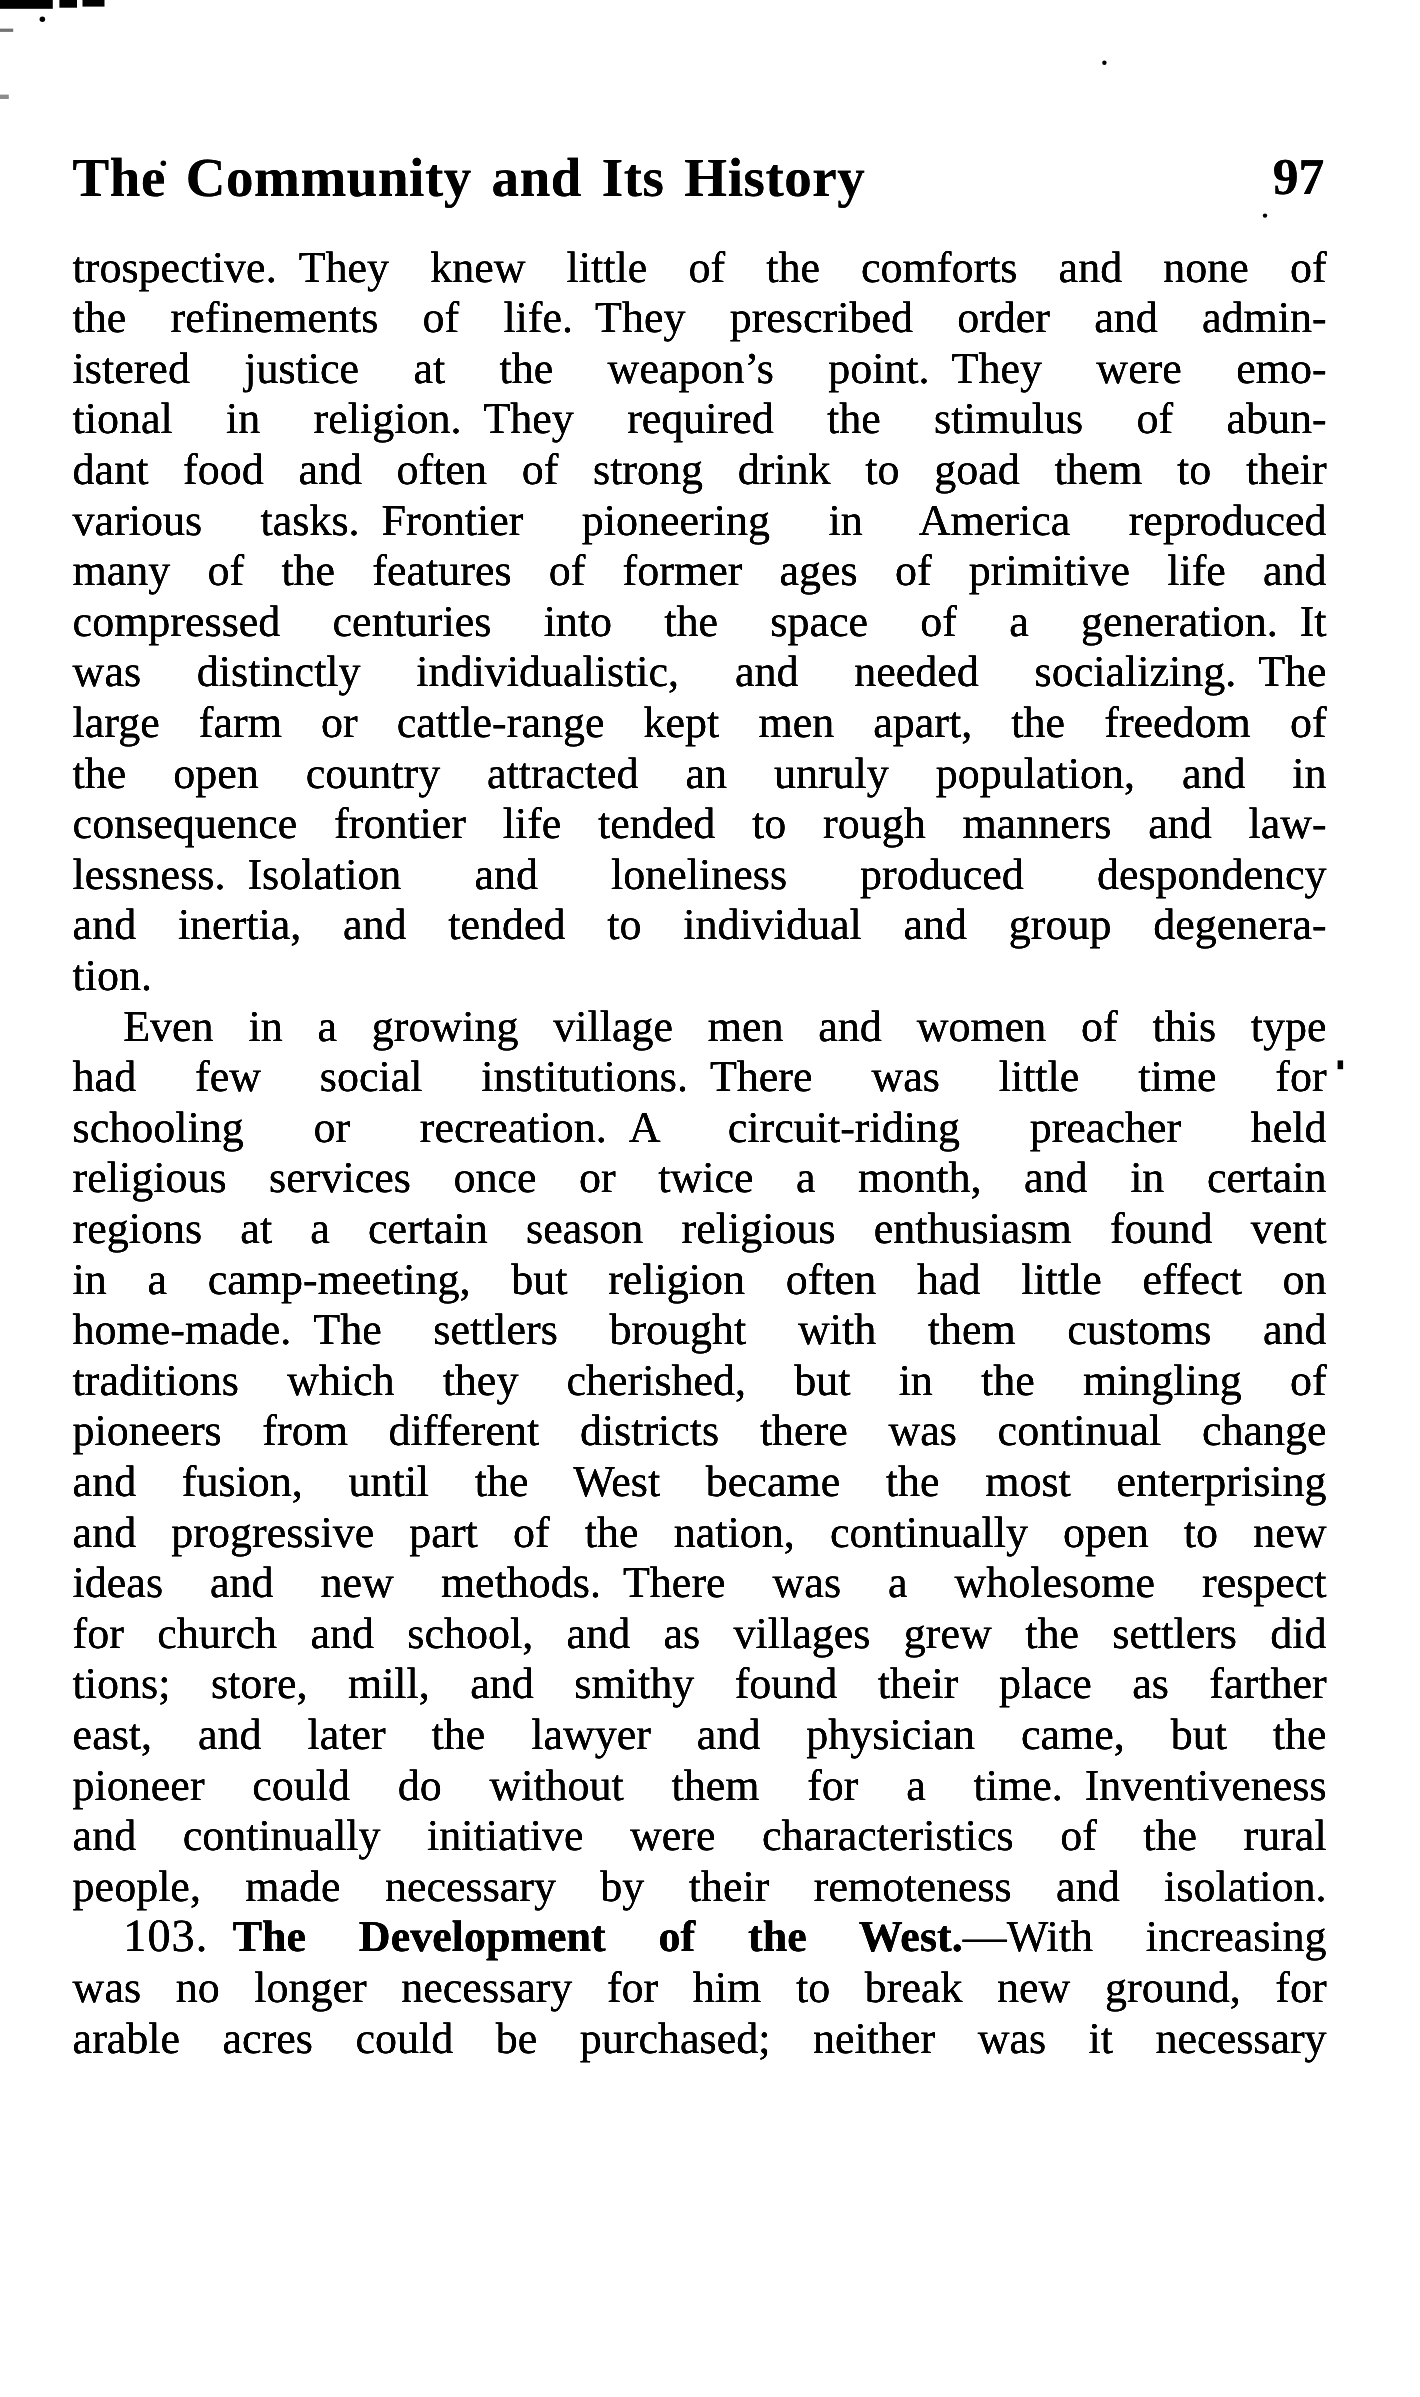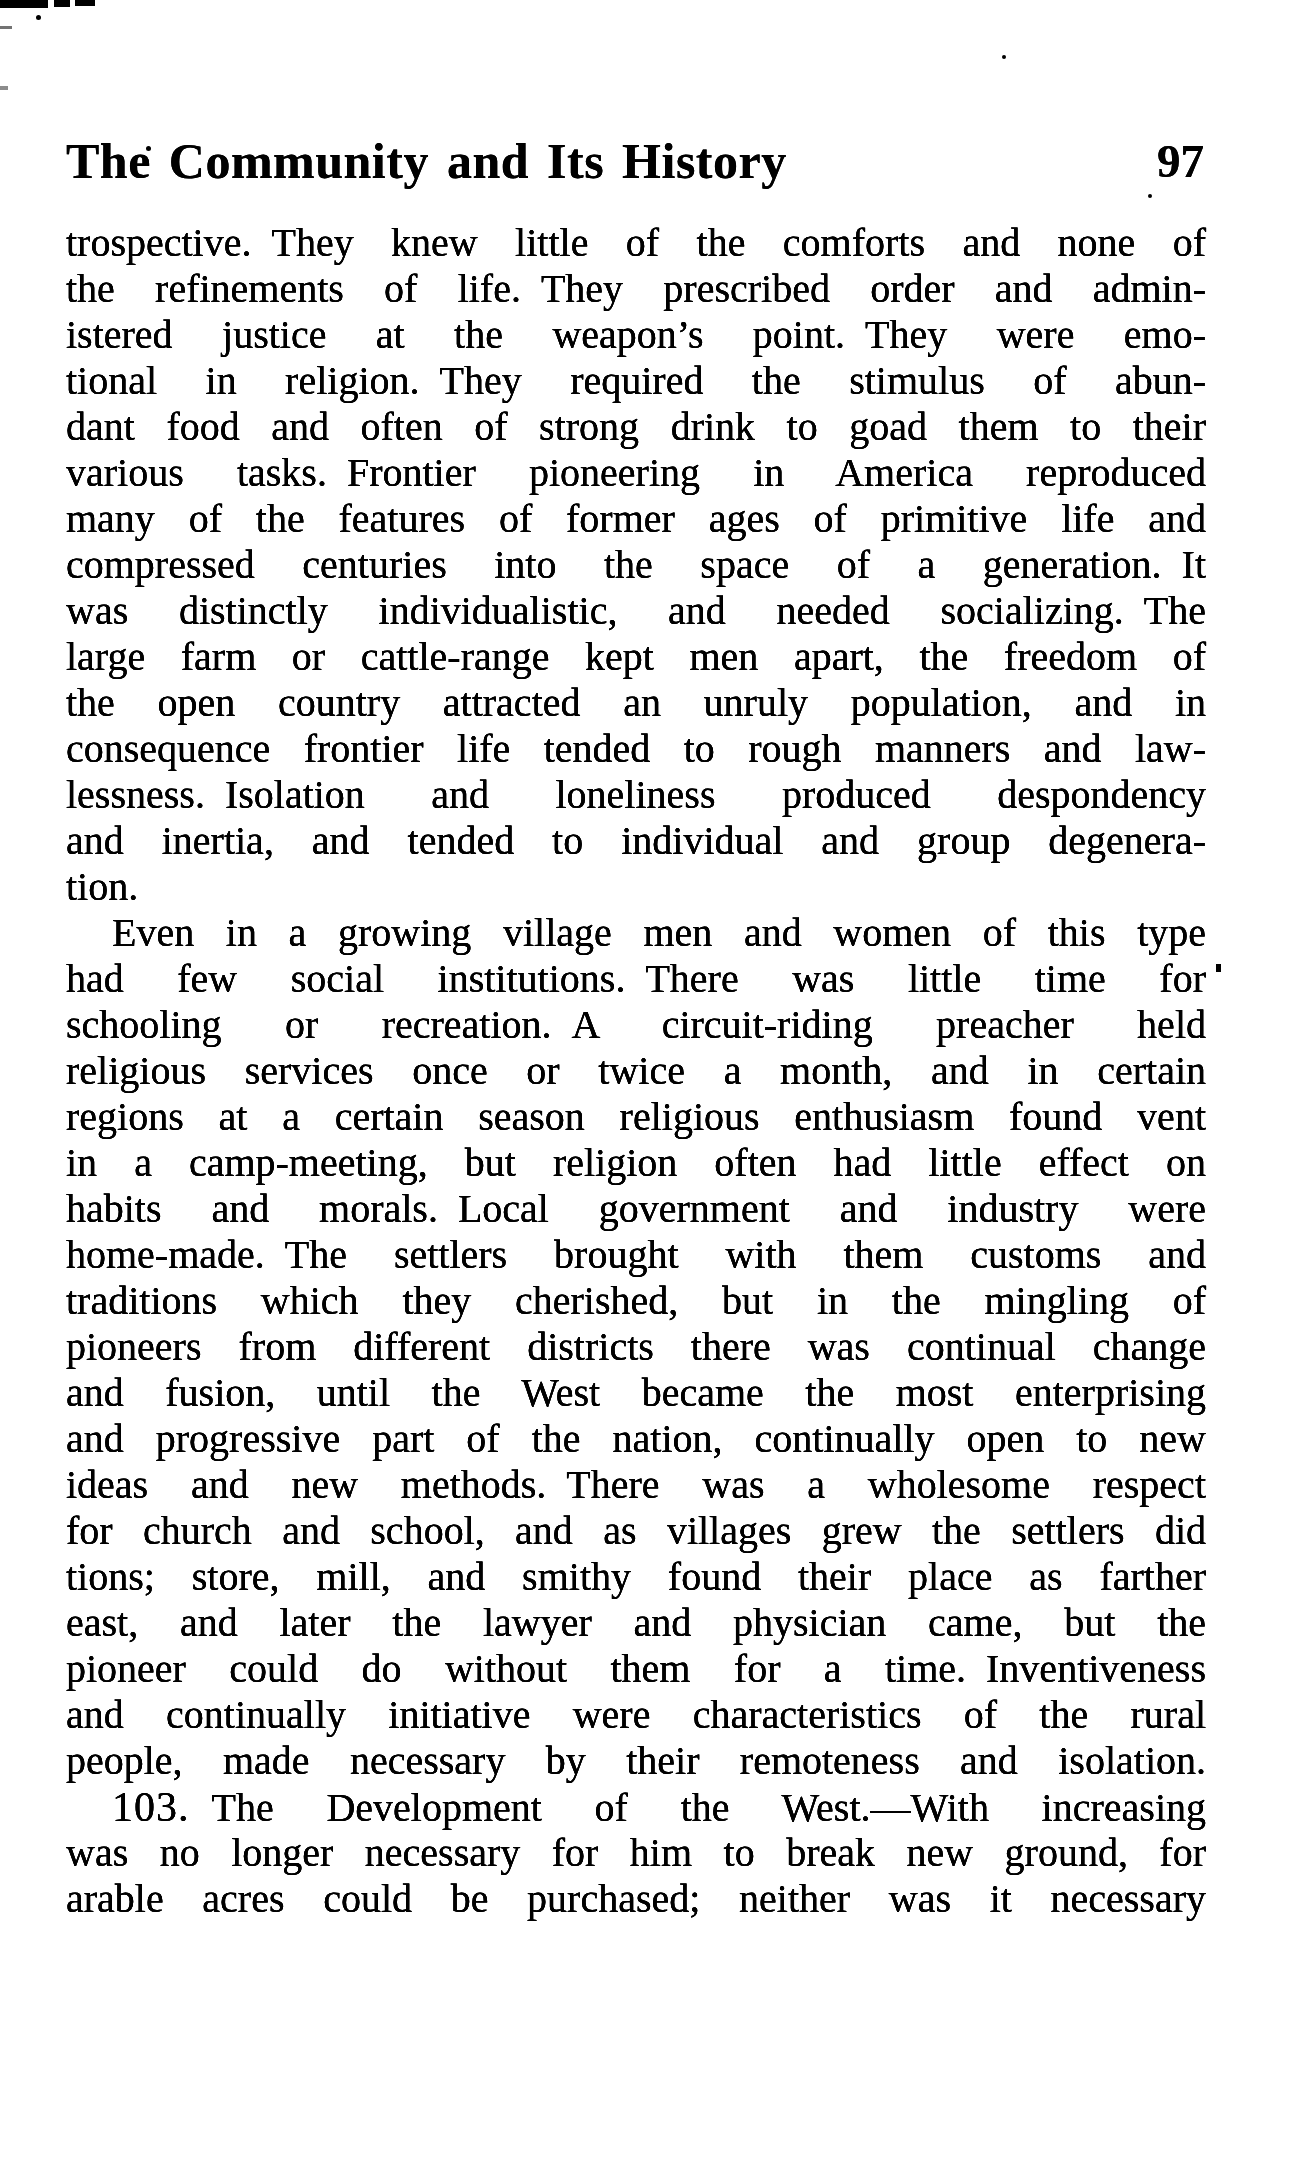--- a/index.html
+++ b/index.html
@@ -33,21 +33,21 @@
     text-shadow: 0 0 0.55px #000, 0 0 0.4px #000;
   }
   .line {
     height: 46px;
     text-align: justify;
     text-align-last: justify;
     white-space: normal;
   }
   .line.flush { text-align-last: left; }
   .line.indent { text-indent: 46px; }
-  .seg-bold { font-weight: normal; }
+  .seg-bold { font-weight: bold; }
   .seg-num { font-size: 42px; letter-spacing: 1px; }
 
   
   .artifact { position: absolute; background: #000; }
   .a-dash1 { left: 0;    top: 0;    width: 48px; height: 8px; }
   .a-dash2 { left: 54px; top: 0;    width: 16px; height: 7px; }
   .a-dash3 { left: 75px; top: 0;    width: 20px; height: 6px; }
   .a-dot1  { left: 36px; top: 15px; width: 5px;  height: 5px; border-radius: 50%; }
   .a-faint1{ left: 0;    top: 26px; width: 12px; height: 3px; opacity: 0.55; }
   .a-faint2{ left: 0;    top: 86px; width: 8px;  height: 4px; opacity: 0.45; }
@@ -92,21 +92,20 @@
       <div class="line"><span class="seg-plain">consequence frontier life tended to rough manners and law-</span></div>
       <div class="line"><span class="seg-plain">lessness. Isolation and loneliness produced despondency</span></div>
       <div class="line"><span class="seg-plain">and inertia, and tended to individual and group degenera-</span></div>
       <div class="line flush"><span class="seg-plain">tion.</span></div>
       <div class="line indent"><span class="seg-plain">Even in a growing village men and women of this type</span></div>
       <div class="line"><span class="seg-plain">had few social institutions. There was little time for</span></div>
       <div class="line"><span class="seg-plain">schooling or recreation. A circuit-riding preacher held</span></div>
       <div class="line"><span class="seg-plain">religious services once or twice a month, and in certain</span></div>
       <div class="line"><span class="seg-plain">regions at a certain season religious enthusiasm found vent</span></div>
       <div class="line"><span class="seg-plain">in a camp-meeting, but religion often had little effect on</span></div>
-      <div class="line"><span class="seg-plain">habits and morals. Local government and industry were</span></div>
       <div class="line"><span class="seg-plain">home-made. The settlers brought with them customs and</span></div>
       <div class="line"><span class="seg-plain">traditions which they cherished, but in the mingling of</span></div>
       <div class="line"><span class="seg-plain">pioneers from different districts there was continual change</span></div>
       <div class="line"><span class="seg-plain">and fusion, until the West became the most enterprising</span></div>
       <div class="line"><span class="seg-plain">and progressive part of the nation, continually open to new</span></div>
       <div class="line"><span class="seg-plain">ideas and new methods. There was a wholesome respect</span></div>
       <div class="line"><span class="seg-plain">for church and school, and as villages grew the settlers did</span></div>
       <div class="line"><span class="seg-plain">tions; store, mill, and smithy found their place as farther</span></div>
       <div class="line"><span class="seg-plain">east, and later the lawyer and physician came, but the</span></div>
       <div class="line"><span class="seg-plain">pioneer could do without them for a time. Inventiveness</span></div>

